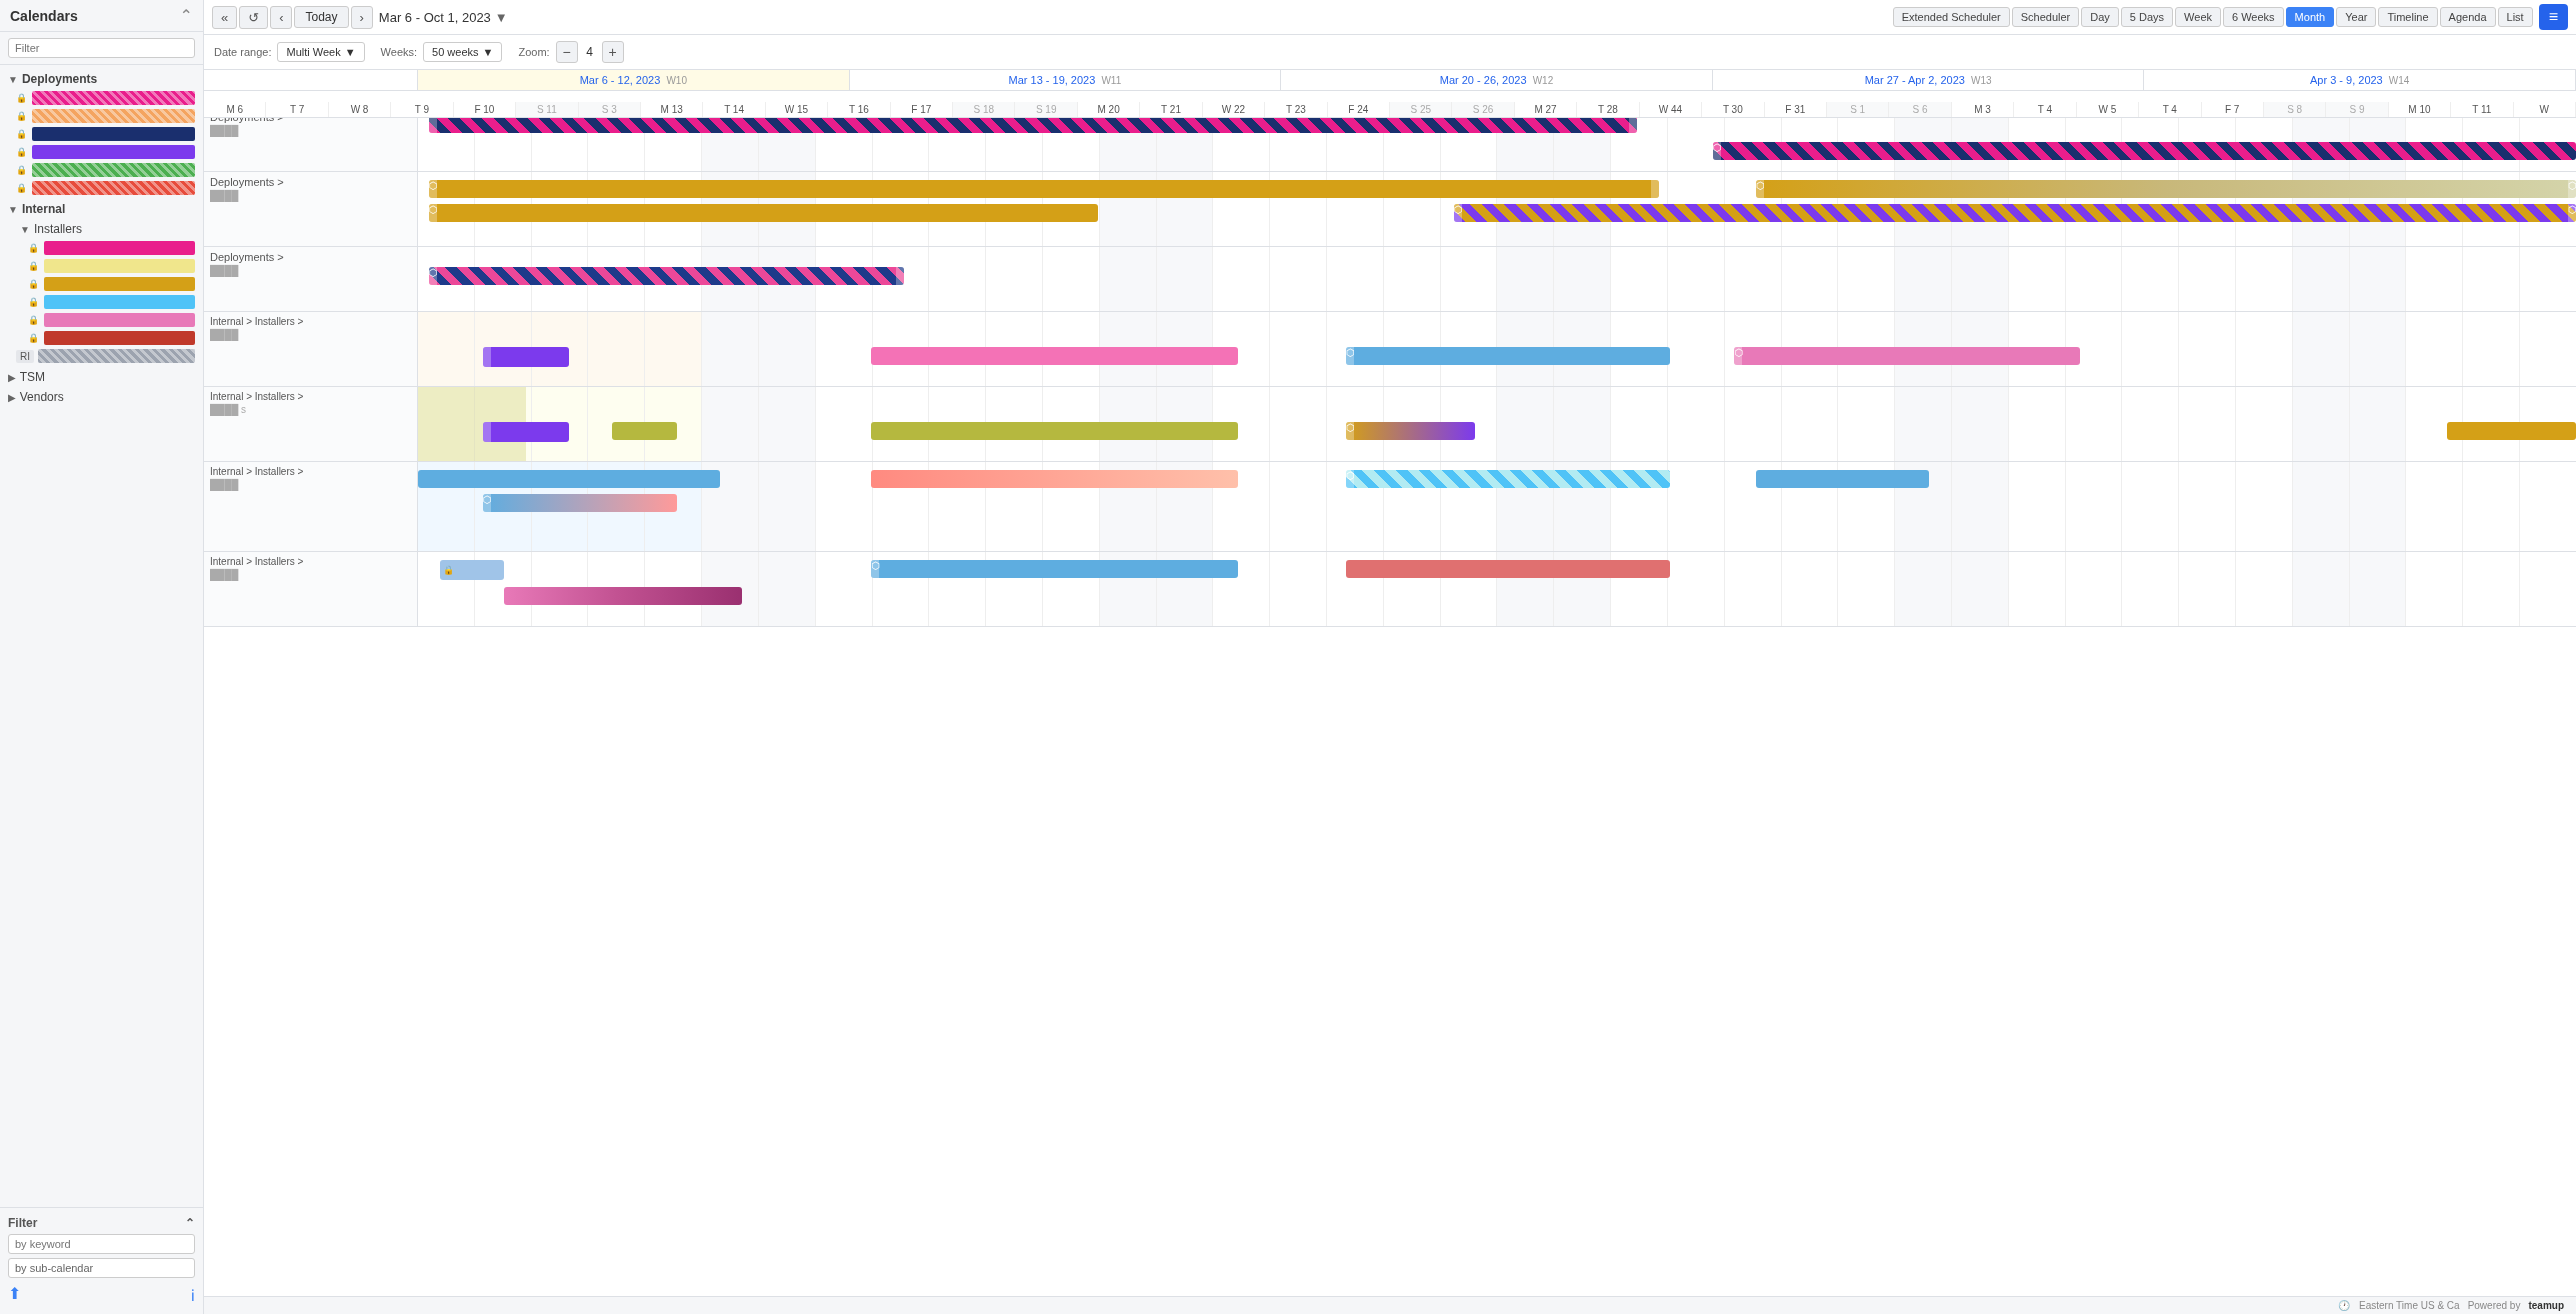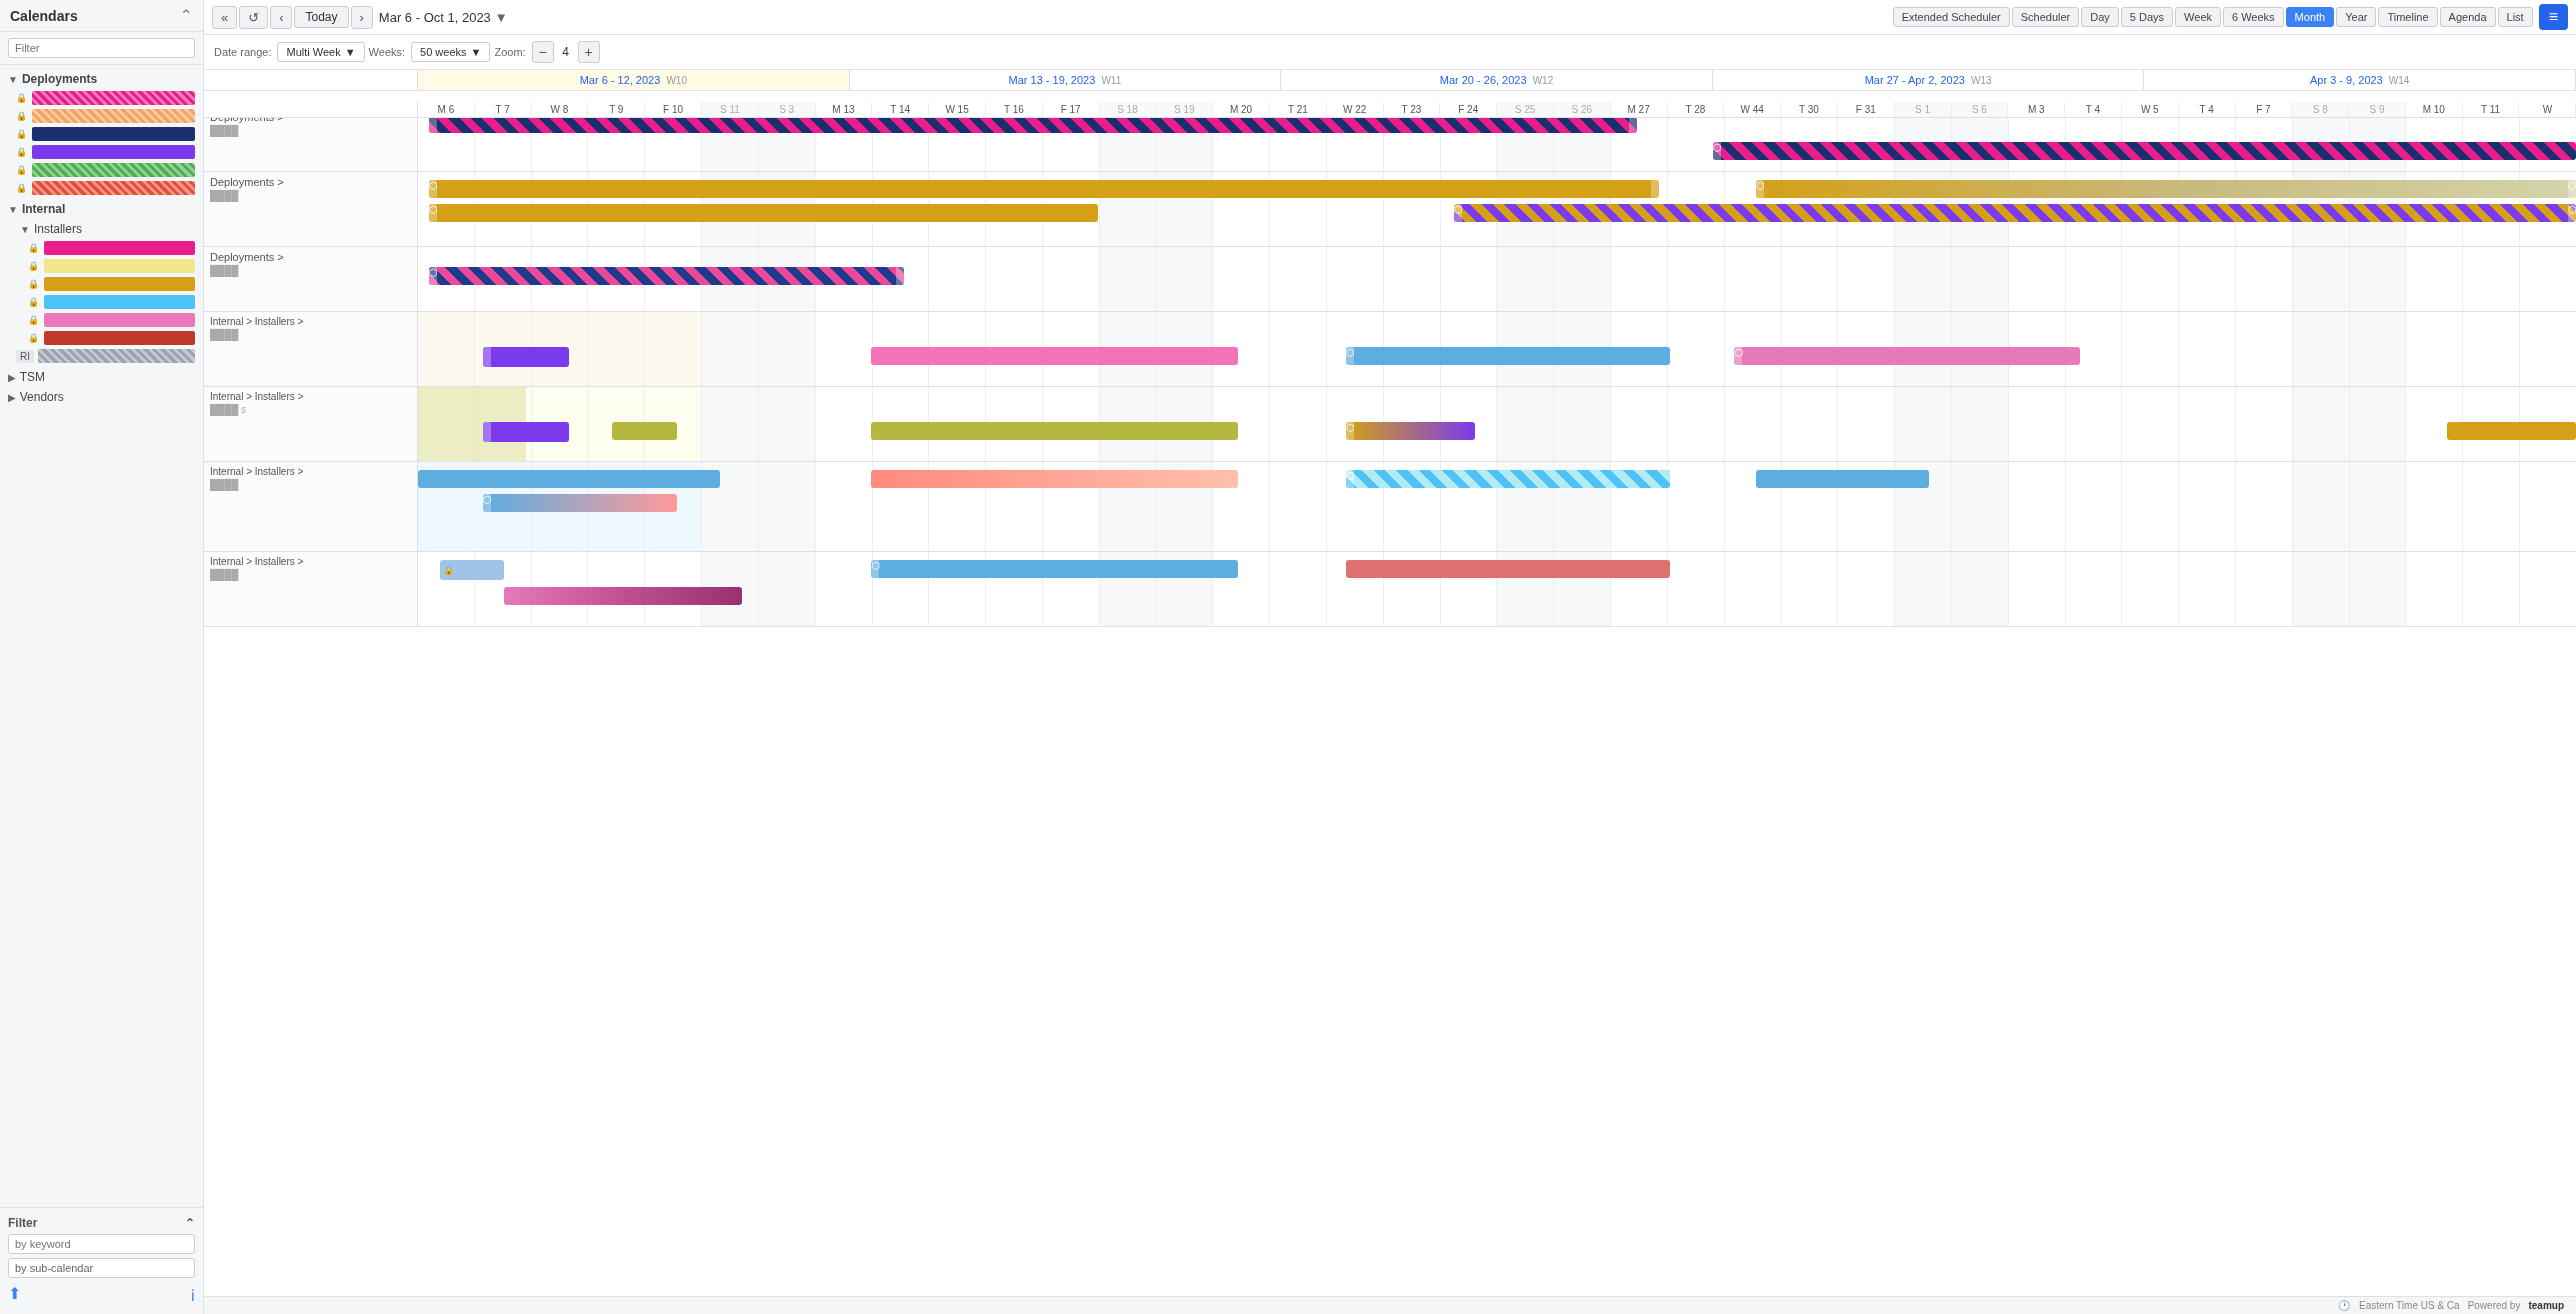--- a/index.html
+++ b/index.html
@@ -48,41 +48,41 @@
     .today-btn { background: #f0f2f5; border: 1px solid #ccc; border-radius: 3px; padding: 3px 10px; cursor: pointer; font-size: 12px; color: #333; }
     .date-range { display: flex; align-items: center; gap: 4px; font-size: 13px; color: #333; font-weight: 500; cursor: pointer; }
     .date-range .chevron { color: #666; }
     .spacer { flex: 1; }
     .view-group { display: flex; gap: 2px; }
     .view-btn { background: #f0f2f5; border: 1px solid #ccc; border-radius: 3px; padding: 3px 8px; cursor: pointer; font-size: 11px; color: #444; white-space: nowrap; }
     .view-btn.active { background: #3b82f6; color: #fff; border-color: #3b82f6; }
     .menu-btn { background: #2563eb; border: none; border-radius: 4px; padding: 4px 10px; cursor: pointer; color: #fff; font-size: 16px; }
 
     
-    .controls-bar { display: flex; align-items: center; padding: 6px 10px; border-bottom: 1px solid #dde0e5; background: #fff; gap: 4px; flex-shrink: 0; }
+    .controls-bar { display: flex; align-items: center; padding: 6px 10px; border-bottom: 1px solid #dde0e5; background: #fff; gap: 16px; flex-shrink: 0; }
     .control-group { display: flex; align-items: center; gap: 6px; }
     .control-label { font-size: 11px; color: #666; }
     .control-select { display: flex; align-items: center; gap: 4px; background: #fff; border: 1px solid #ccc; border-radius: 3px; padding: 3px 8px; cursor: pointer; font-size: 11px; color: #333; }
     .zoom-controls { display: flex; align-items: center; gap: 4px; }
     .zoom-btn { background: #f0f2f5; border: 1px solid #ccc; border-radius: 3px; width: 22px; height: 22px; cursor: pointer; font-size: 14px; color: #555; display: flex; align-items: center; justify-content: center; }
     .zoom-value { font-size: 12px; color: #333; min-width: 16px; text-align: center; }
 
     
     .calendar-area { flex: 1; overflow: auto; position: relative; }
 
     
     .week-headers { display: flex; border-bottom: 1px solid #dde0e5; background: #fff; position: sticky; top: 0; z-index: 10; }
     .week-label-col { width: 214px; min-width: 214px; border-right: 1px solid #dde0e5; }
     .week-header { display: flex; flex: 1; }
     .week-block { flex: 1; text-align: center; padding: 4px 2px; border-right: 1px solid #dde0e5; font-size: 11px; color: #2563eb; font-weight: 500; }
     .week-block .week-num { font-size: 10px; color: #999; margin-left: 3px; }
     .week-block.current { background: #fffbe6; }
 
     
-    .day-headers { display: flex; border-bottom: 1px solid #dde0e5; background: #fff; position: sticky; top: 32px; z-index: 10; }
+    .day-headers { display: flex; border-bottom: 1px solid #dde0e5; background: #fff; position: sticky; top: 32px; z-index: 10; flex-direction: column; }
     .day-label-col { width: 214px; min-width: 214px; border-right: 1px solid #dde0e5; }
     .day-header-row { display: flex; flex: 1; }
     .day-cell { flex: 1; text-align: center; padding: 2px 1px; border-right: 1px solid #eee; font-size: 10px; color: #555; }
     .day-cell.weekend { background: #f8f9fa; color: #aaa; }
 
     
     .calendar-rows { }
     .calendar-row { display: flex; border-bottom: 1px solid #dde0e5; min-height: 60px; }
     .row-label { width: 214px; min-width: 214px; border-right: 1px solid #dde0e5; padding: 4px 6px; font-size: 11px; color: #555; background: #fafbfc; display: flex; flex-direction: column; justify-content: flex-start; gap: 2px; }
     .row-grid { flex: 1; position: relative; display: flex; }

